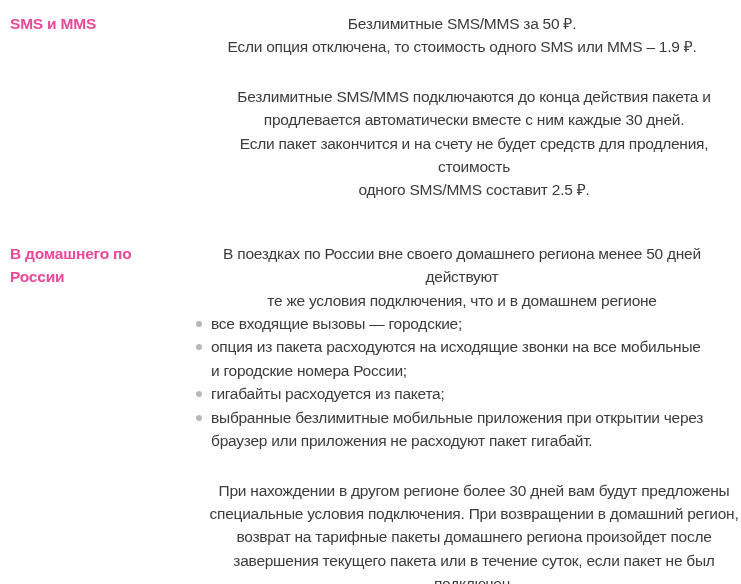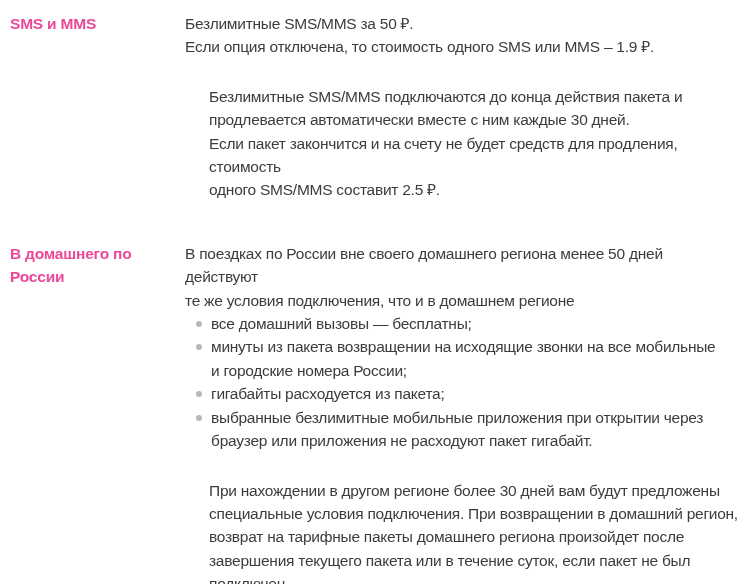--- a/index.html
+++ b/index.html
@@ -38,20 +38,21 @@
   .section-content {
     flex: 1 1 auto;
     min-width: 0;
     font-size: 15.5px;
     line-height: 23.4px;
     letter-spacing: -0.25px;
   }
   .para {
     margin: 0;
     white-space: pre-line;
+    text-align: center;
   }
   .para.spaced {
     margin-top: 26px;
     margin-left: 24px;
   }
   .bullet-list {
     list-style: none;
     margin: 0;
     padding: 0;
   }
@@ -91,25 +92,25 @@
   </section>
 
   <section class="section-row second">
     <div class="section-label">В домашнего по России</div>
     <div class="section-content">
       <p class="para">В поездках по России вне своего домашнего региона менее 50 дней действуют
 те же условия подключения, что и в домашнем регионе</p>
       <ul class="bullet-list">
         <li class="bullet-item">
           <span class="bullet-dot"></span>
-          <span class="bullet-text">все домашний вызовы — бесплатны;</span>
+          <span class="bullet-text">все входящие вызовы — городские;</span>
         </li>
         <li class="bullet-item">
           <span class="bullet-dot"></span>
-          <span class="bullet-text">минуты из пакета возвращении на исходящие звонки на все мобильные
+          <span class="bullet-text">опция из пакета расходуются на исходящие звонки на все мобильные
 и городские номера России;</span>
         </li>
         <li class="bullet-item">
           <span class="bullet-dot"></span>
           <span class="bullet-text">гигабайты расходуется из пакета;</span>
         </li>
         <li class="bullet-item">
           <span class="bullet-dot"></span>
           <span class="bullet-text">выбранные безлимитные мобильные приложения при открытии через
 браузер или приложения не расходуют пакет гигабайт.</span>

